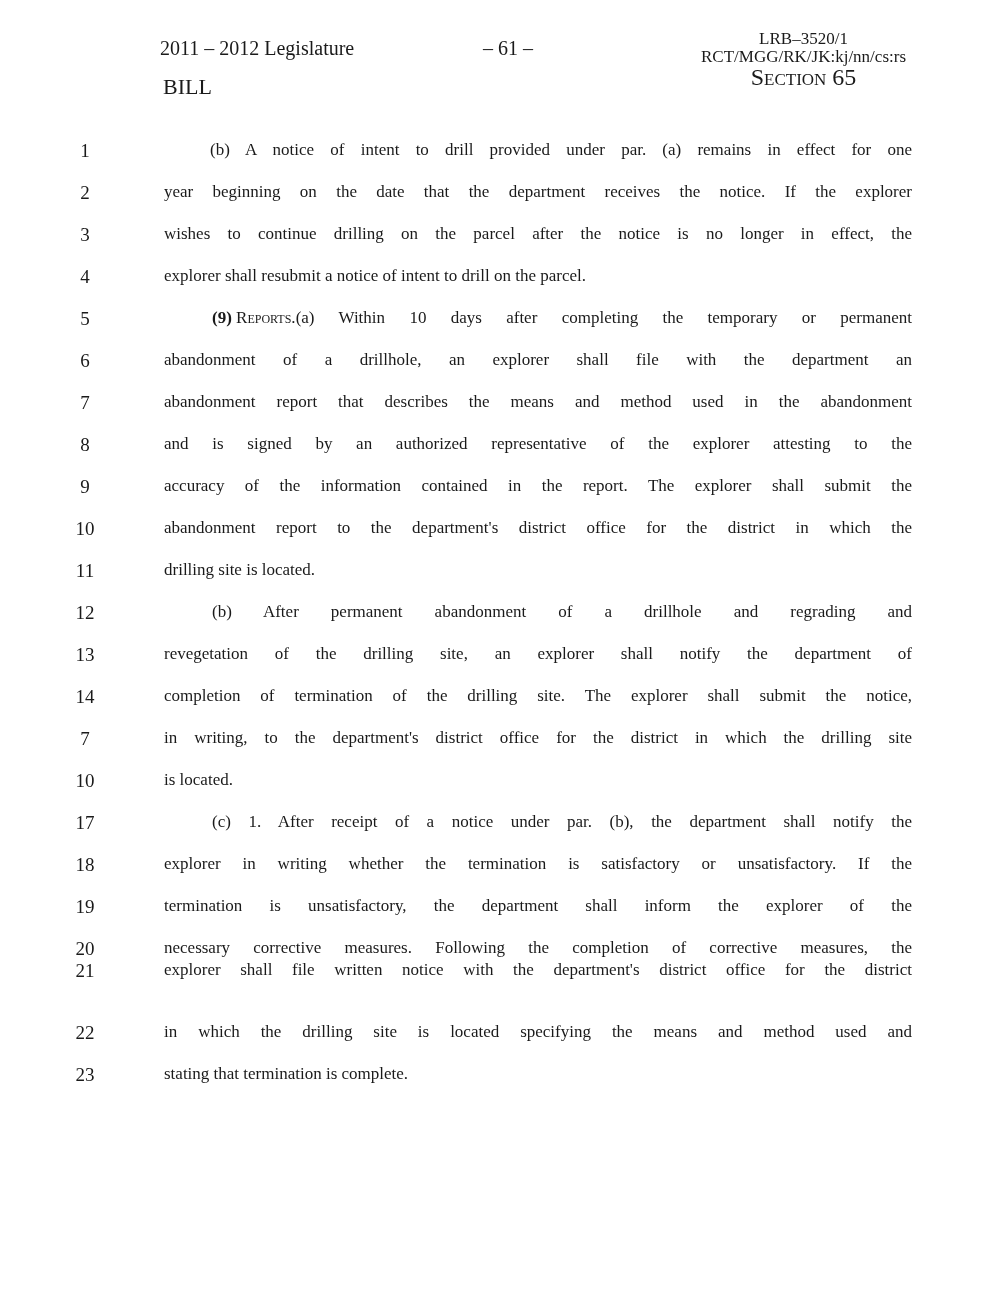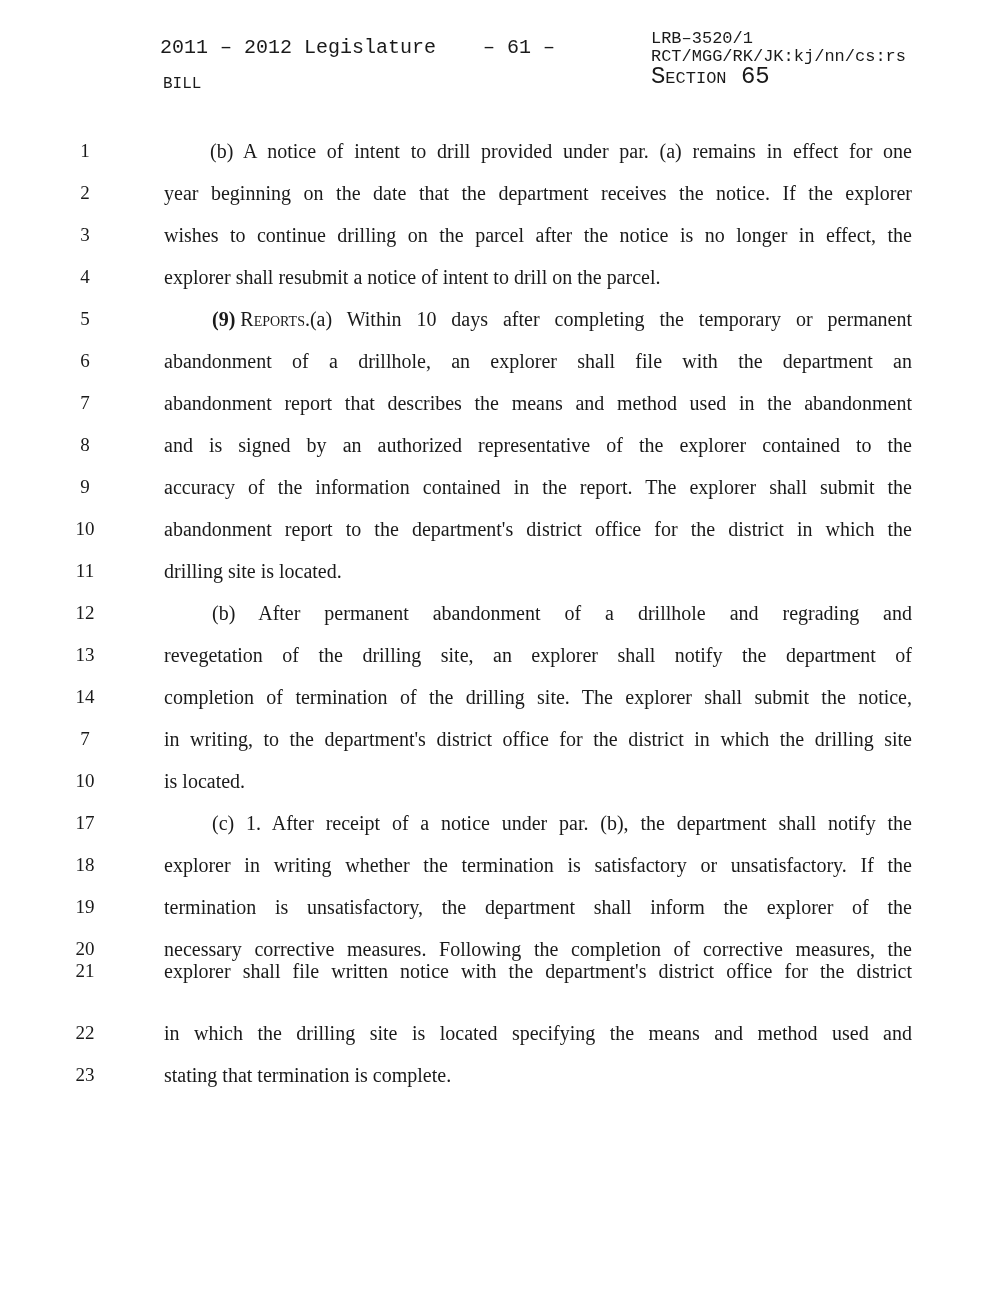--- a/index.html
+++ b/index.html
@@ -1,26 +1,26 @@
 <!DOCTYPE html>
 <html><head>
 <meta charset="utf-8">
 <style>
   html, body { margin: 0; padding: 0; background: #ffffff; }
   body { width: 1000px; height: 1294px; position: relative; font-family: "Liberation Serif", "DejaVu Serif", serif; color: #1a1a1a; overflow: hidden; }
-  .hdr { position: absolute; font-size: 20px; line-height: 1; white-space: nowrap; font-family: Liberation Mono, monospace; }
+  .hdr { position: absolute; font-size: 20px; line-height: 1; white-space: nowrap; }
   .hdr-left { left: 160px; top: 38px; }
-  .hdr-bill { left: 163px; top: 76px; font-size: 16px; }
+  .hdr-bill { left: 163px; top: 76px; font-size: 22px; }
   .hdr-center { left: 483px; top: 38px; text-align: right; }
-  .hdr-right { right: 94px; top: 30px; text-align: left; font-size: 17px; line-height: 18px; margin-left: 13px; }
+  .hdr-right { right: 94px; top: 30px; text-align: center; font-size: 17px; line-height: 18px; margin-left: 13px; }
   .hdr-right .sec { font-size: 24px; font-variant: small-caps; line-height: 22px; }
   .lines { position: absolute; left: 0; top: 136px; width: 1000px; }
   .line { position: absolute; left: 0; width: 1000px; height: 42px; }
   .ln { position: absolute; left: 60px; width: 50px; text-align: center; font-size: 19px; top: 4px; }
-  .txt { position: absolute; left: 164px; width: 748px; font-size: 20px; top: 4px; white-space: nowrap; }
+  .txt { position: absolute; left: 164px; width: 748px; font-size: 17px; top: 4px; white-space: nowrap; }
   .txt.just { text-align: justify; text-align-last: justify; }
   .txt.indent { left: 212px; width: 700px; }
   .sc { font-variant: small-caps; }
   .b { font-weight: bold; }
 </style>
 </head>
 <body>
 
 <div>
   <div class="hdr hdr-left">2011 – 2012 Legislature</div>
@@ -60,21 +60,21 @@
   <div class="line" style="top:210px">
       <span class="ln">6</span>
       <span class="txt just">abandonment of a drillhole, an explorer shall file with the department an</span>
     </div>
   <div class="line" style="top:252px">
       <span class="ln">7</span>
       <span class="txt just">abandonment report that describes the means and method used in the abandonment</span>
     </div>
   <div class="line" style="top:294px">
       <span class="ln">8</span>
-      <span class="txt just">and is signed by an authorized representative of the explorer contained to the</span>
+      <span class="txt just">and is signed by an authorized representative of the explorer attesting to the</span>
     </div>
   <div class="line" style="top:336px">
       <span class="ln">9</span>
       <span class="txt just">accuracy of the information contained in the report. The explorer shall submit the</span>
     </div>
   <div class="line" style="top:378px">
       <span class="ln">10</span>
       <span class="txt just">abandonment report to the department's district office for the district in which the</span>
     </div>
   <div class="line" style="top:420px">

